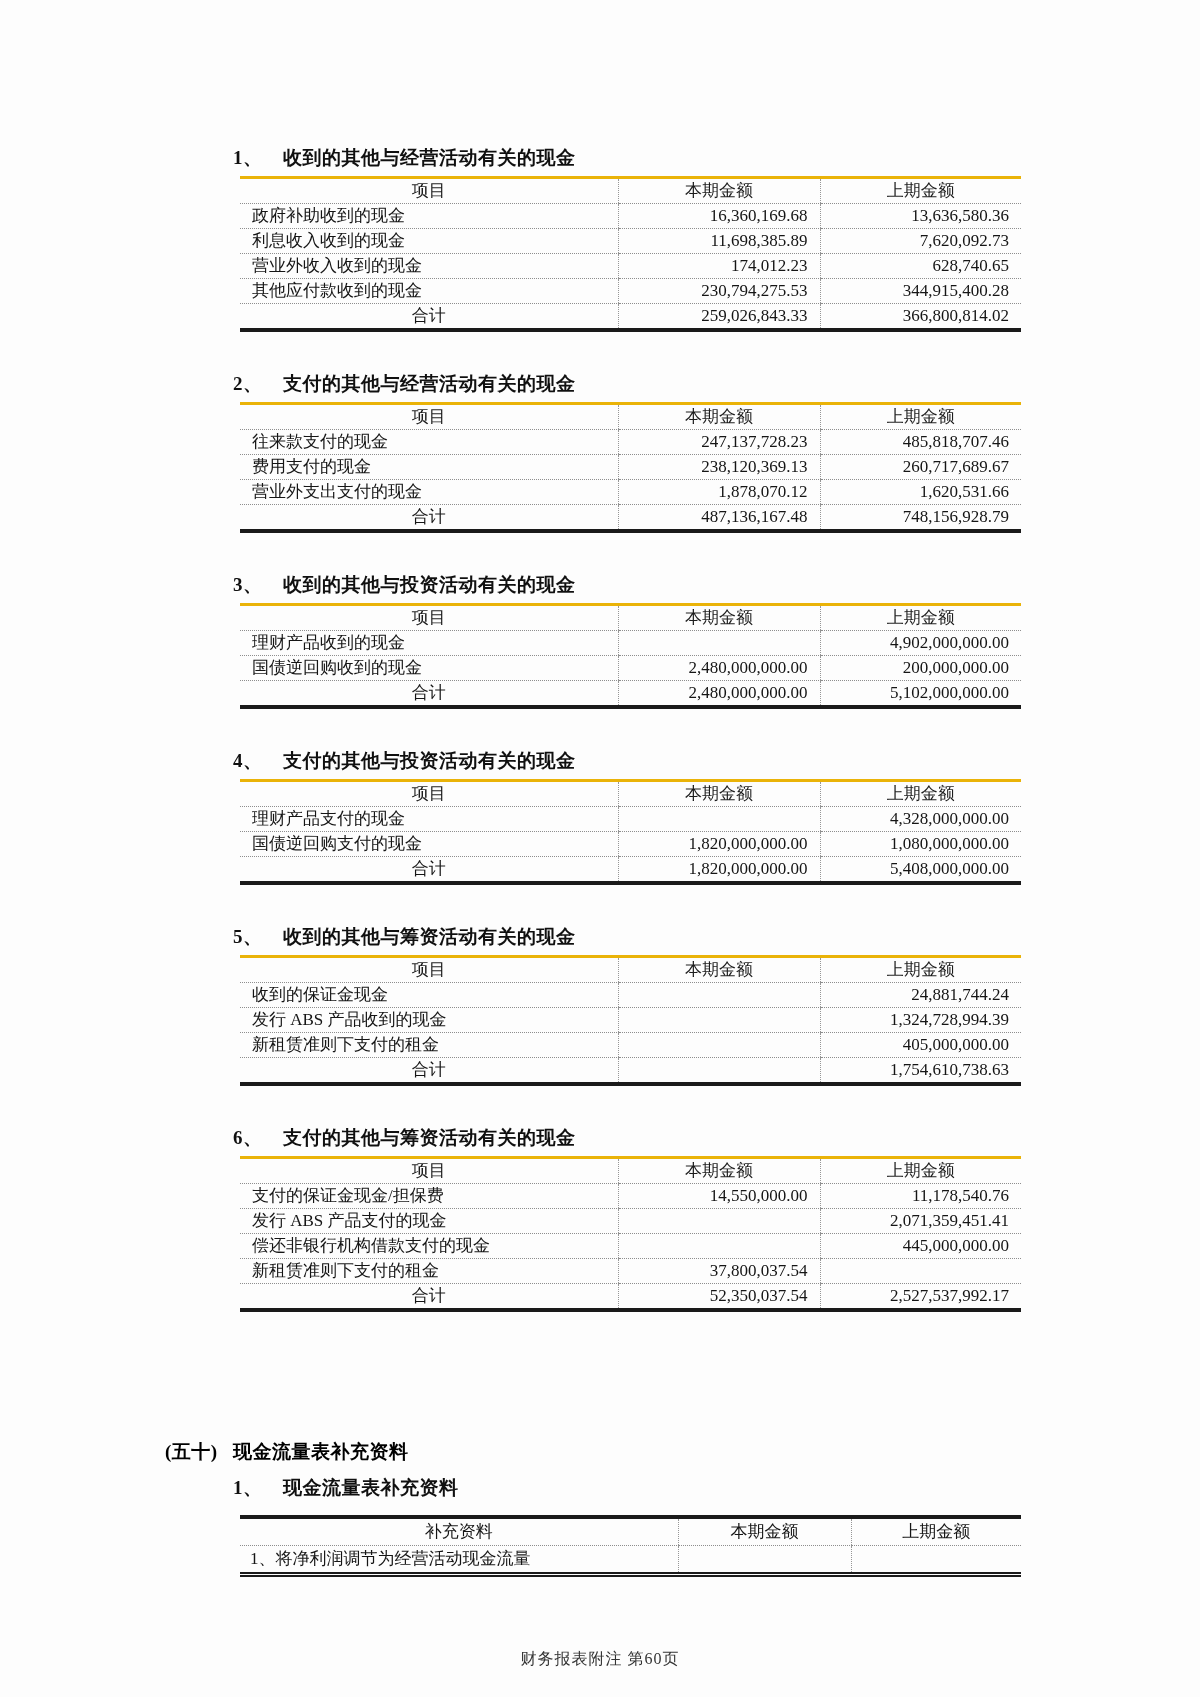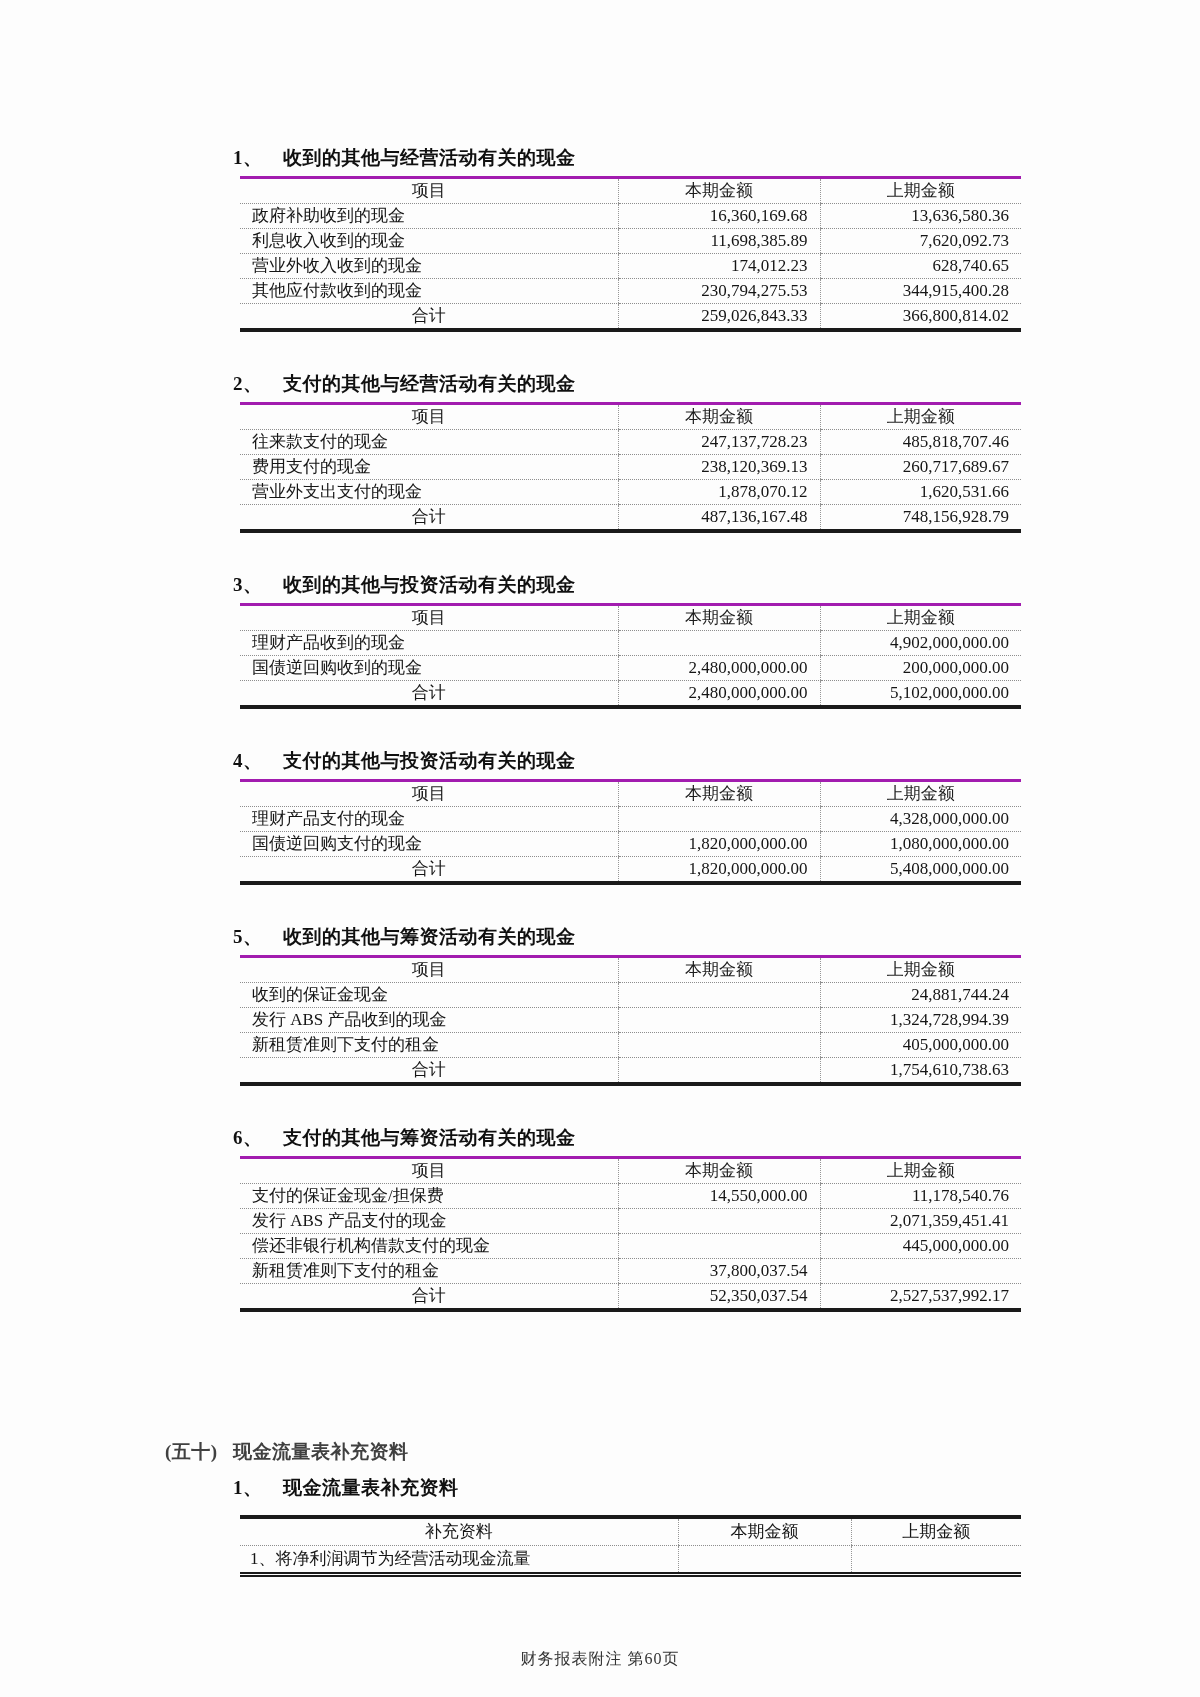--- a/index.html
+++ b/index.html
@@ -19,42 +19,42 @@
     display:flex; align-items:baseline;
     font-size:19px; font-weight:bold; color:#101010;
     margin:0 0 7px 0; line-height:23px; letter-spacing:0.5px;
   }
   .sec-num { width:50px; flex:0 0 50px; }
 
   table.fin-table {
     margin-left:7px;
     width:781px;
     border-collapse:collapse; table-layout:fixed;
-    border-top:3px solid #a21caf;
+    border-top:3px solid #eab308;
     border-bottom:4px solid #1a1a1a;
   }
   table.fin-table th, table.fin-table td {
     font-size:17px; font-weight:normal;
     height:24px; padding:0 12px;
     line-height:24px;
     border-bottom:1px dotted #8e8e8e;
     overflow:hidden; white-space:nowrap;
   }
   table.fin-table th { text-align:center; color:#1c1c1c; }
   table.fin-table th + th, table.fin-table td + td { border-left:1px dotted #969696; }
   table.fin-table tr:last-child td { border-bottom:none; }
   td.label-cell { text-align:left; }
   td.num-cell { text-align:right; padding-right:14px; }
   tr.total-row td.label-cell { text-align:center; }
 
   
   .supplement { margin-top:128px; }
   .supp-main-heading {
     display:flex; align-items:baseline;
-    font-size:19px; font-weight:bold; color:#404040;
+    font-size:19px; font-weight:bold; color:#000000;
     margin:0 0 12px 165px; line-height:24px; letter-spacing:0.5px;
   }
   .supp-main-num { width:68px; flex:0 0 68px; }
   .supplement .note-section { margin-bottom:0; }
 
   table.supp-table {
     margin-left:7px; width:781px;
     border-collapse:collapse; table-layout:fixed;
     border-top:4px solid #1a1a1a;
     border-bottom:5px double #1a1a1a;

